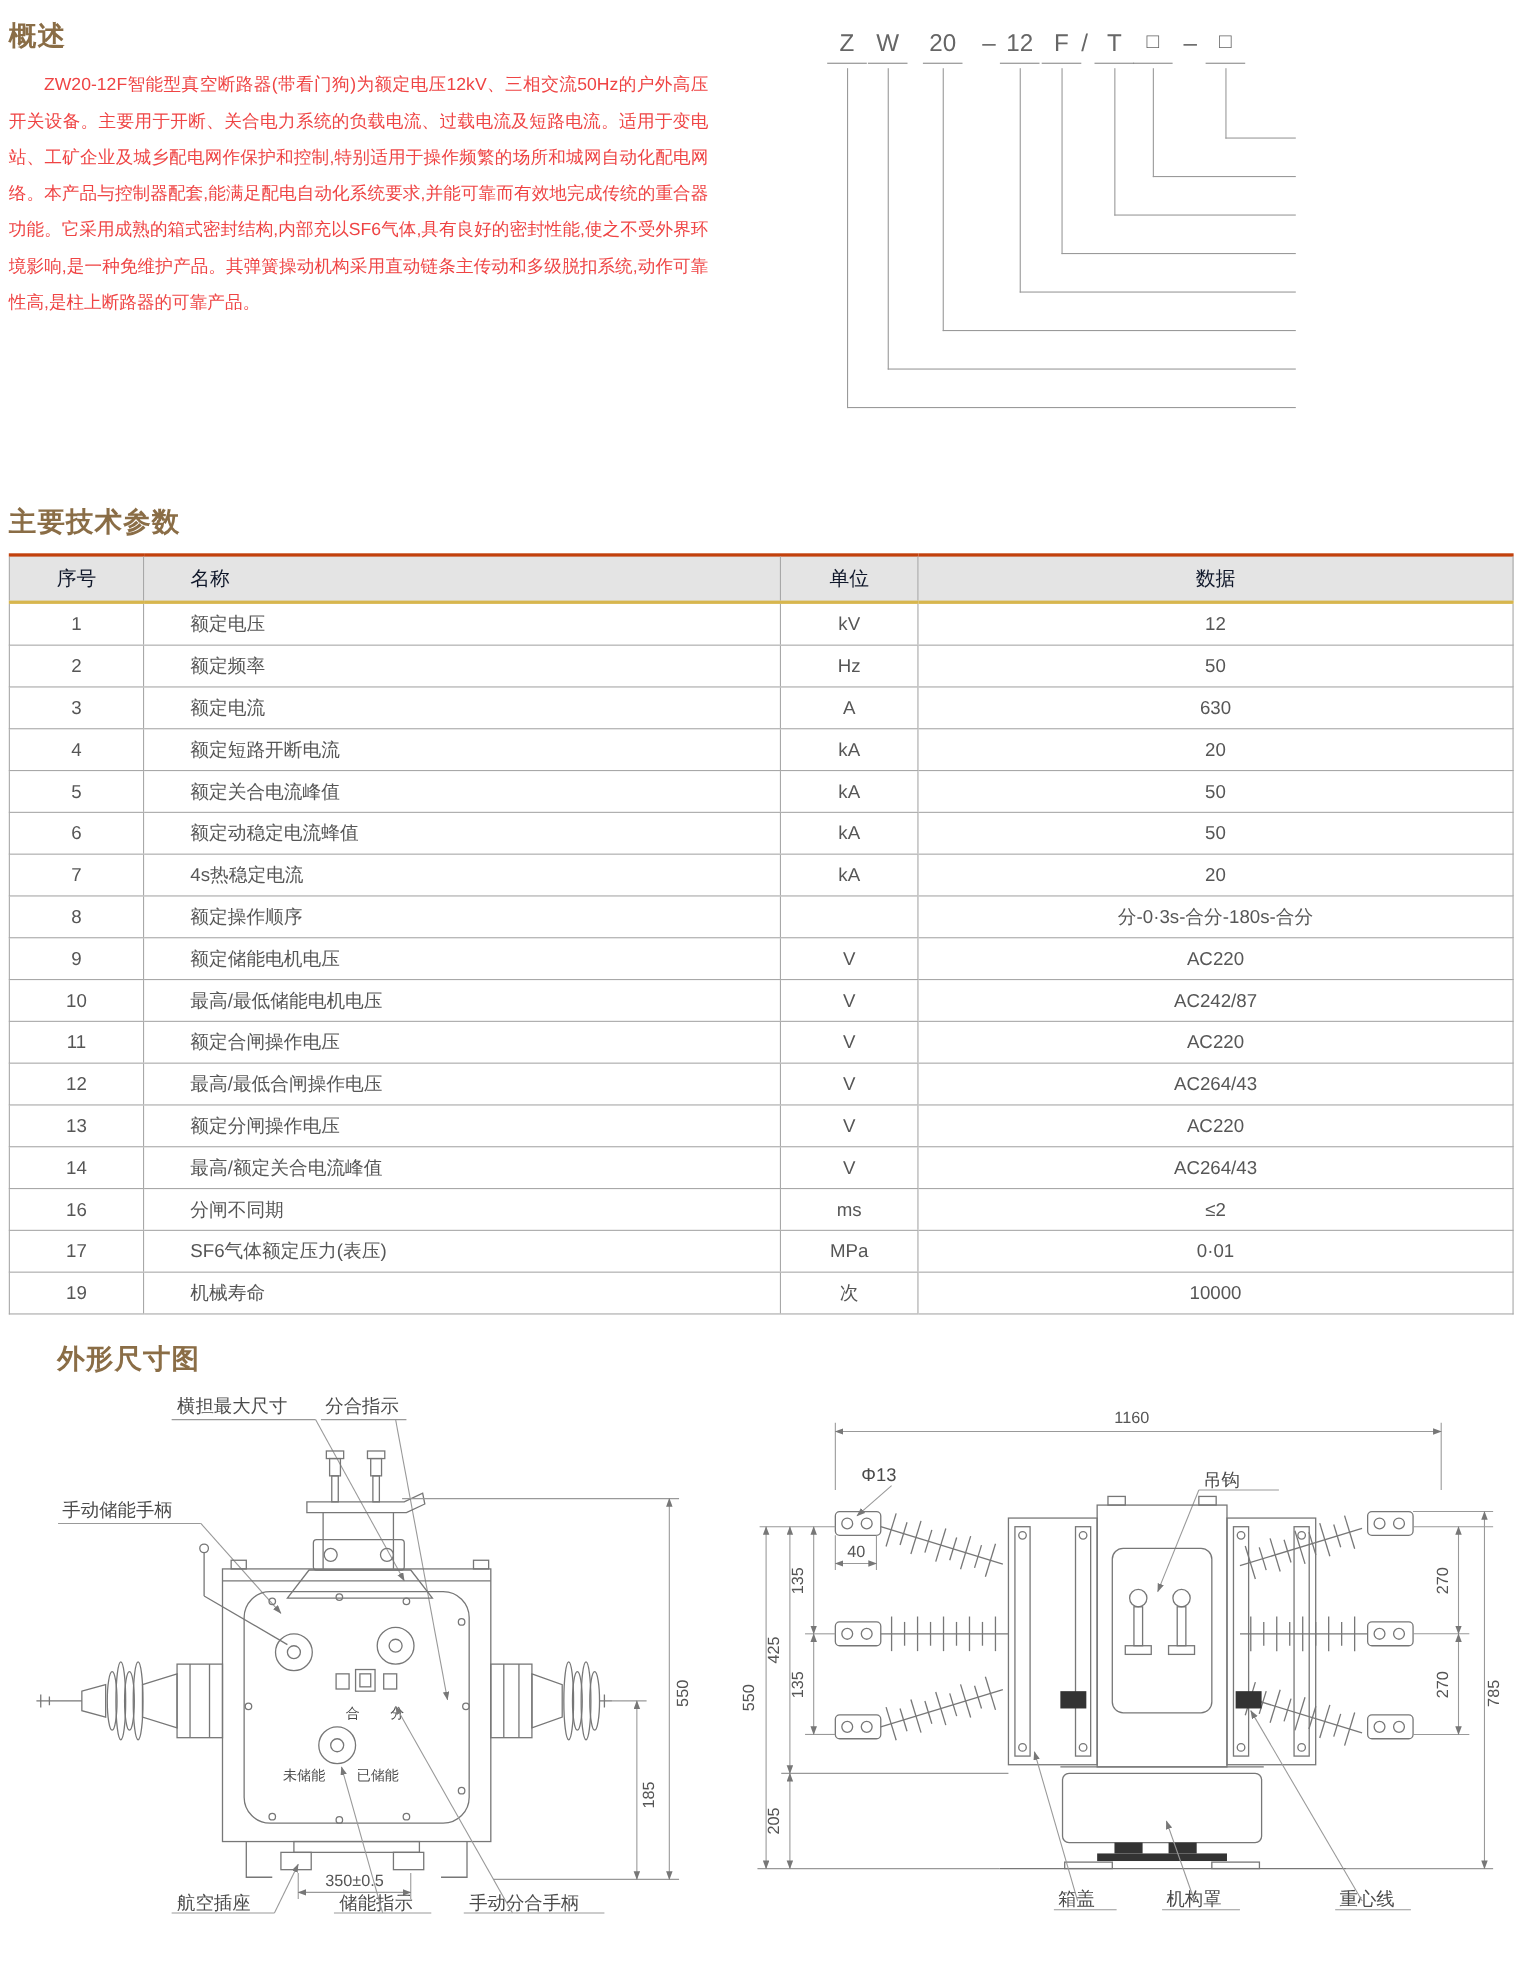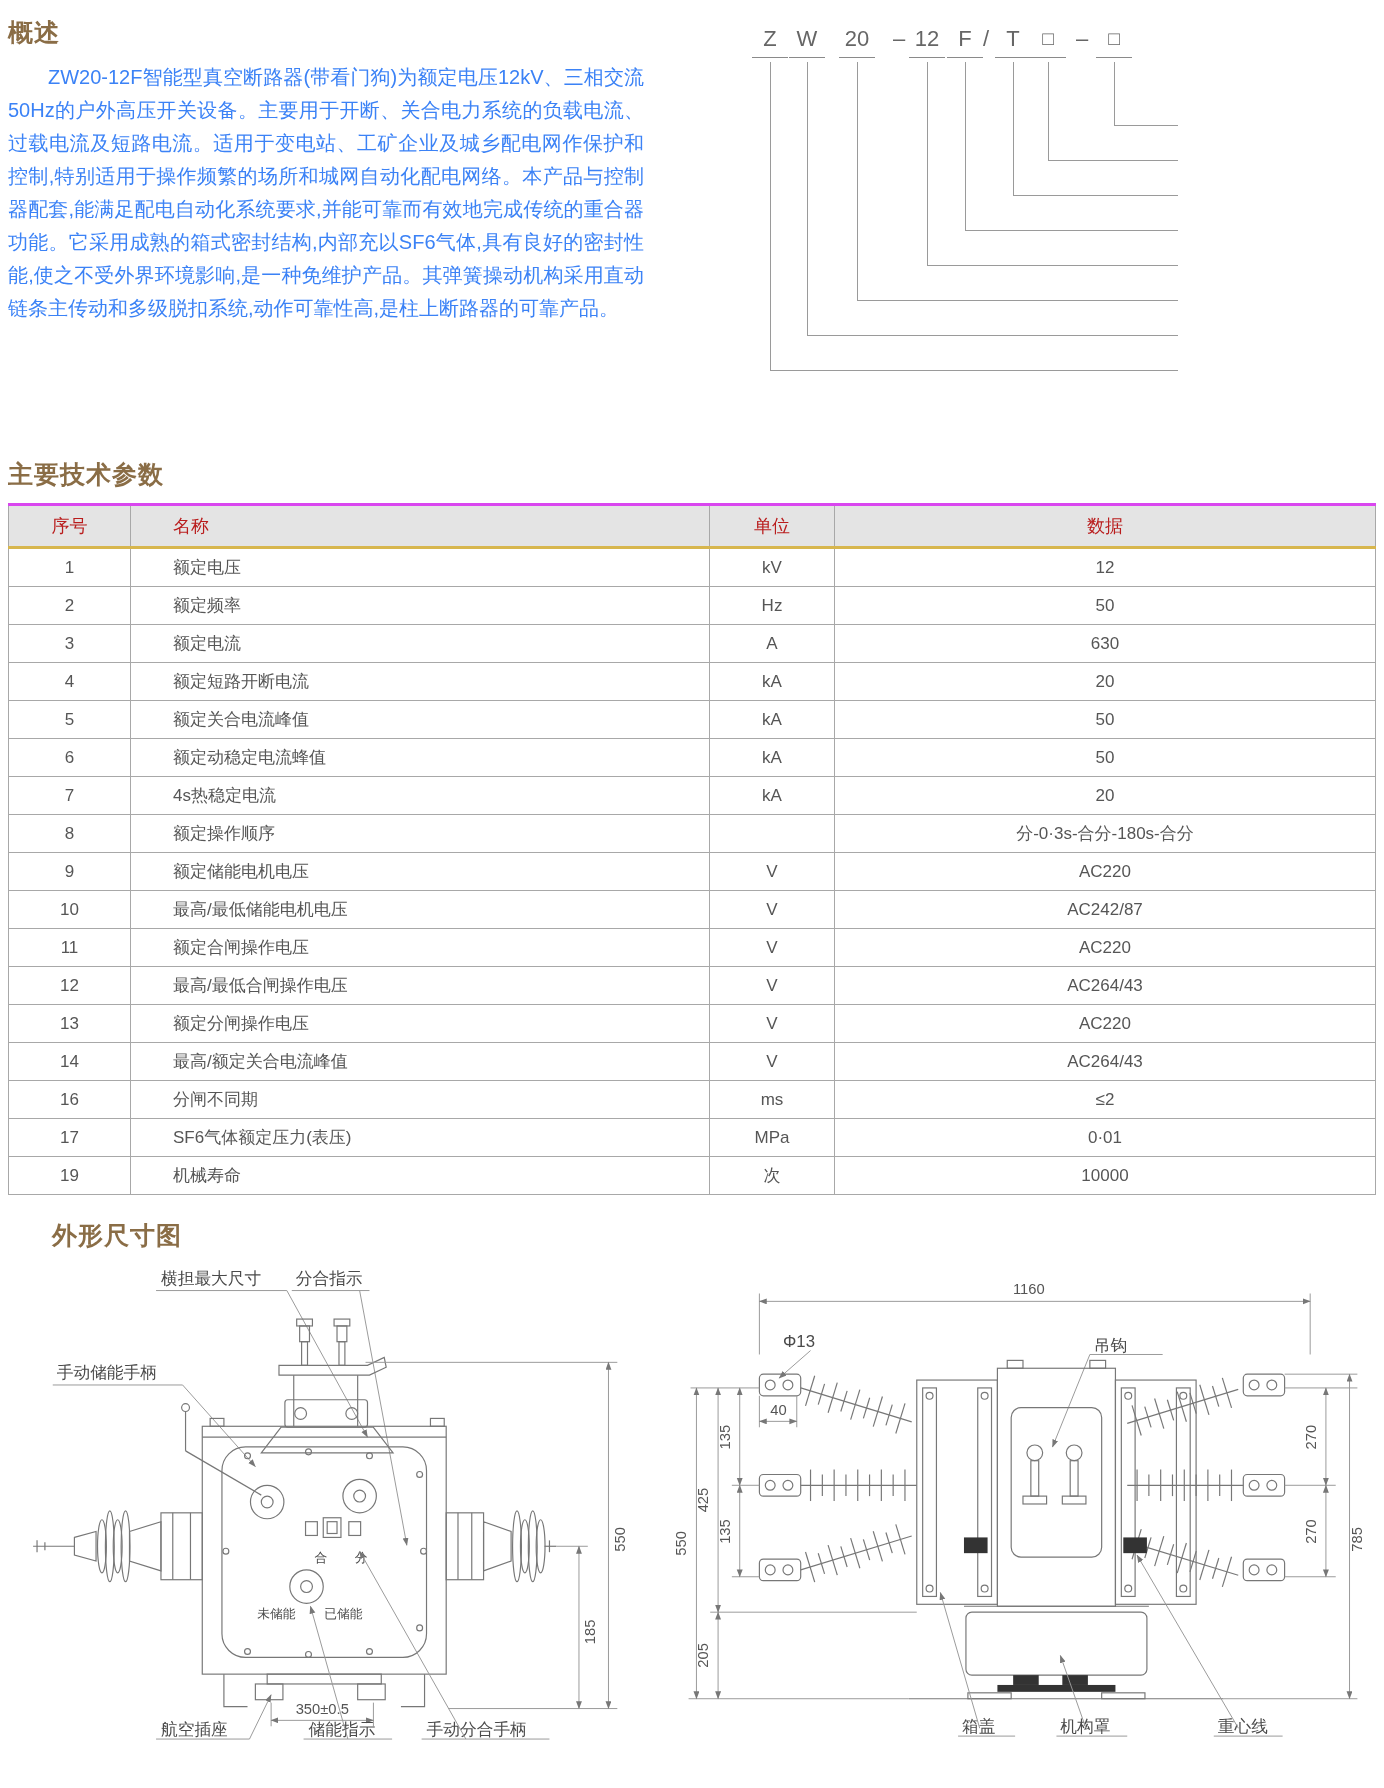--- a/index.html
+++ b/index.html
@@ -11,37 +11,37 @@
   }
   .top-row{display:flex;height:442px;justify-content:space-between;}
   .col-left{width:692px;box-sizing:border-box;padding-right:40px;}
   .col-right{width:692px;position:relative;box-sizing:border-box;}
   .section-title{
     font-size:25px;font-weight:bold;color:#8a6d46;
     margin:4px 0 12px 0;letter-spacing:1px;
   }
   .col-right .section-title{margin-left:64px;}
   .overview-body{
-    font-size:20px;line-height:33px;text-align:justify;
-    text-indent:2em;color:#3b82f6;margin:0;
+    font-size:16px;line-height:33px;text-align:justify;
+    text-indent:2em;color:#ef4444;margin:0;
   }
   
   .model-diagram{position:relative;width:692px;height:372px;}
   .cp{position:absolute;top:14px;width:36px;text-align:center;
       font-size:22px;color:#666;line-height:26px;}
   .cpu{border-bottom:1px solid #8a8a8a;padding-bottom:5px;}
   .cp-box{font-size:19px;}
   .conn{position:absolute;border-left:1px solid #9a9a9a;border-bottom:1px solid #9a9a9a;}
   .model-labels{position:absolute;left:503px;top:96px;width:188px;}
   .model-label{height:35px;line-height:35px;font-size:18px;color:#555;white-space:nowrap;}
   
   table.params{width:100%;border-collapse:collapse;table-layout:fixed;margin-top:2px;}
   table.params th{
-    background:#e4e4e4;color:#b91c1c;font-weight:normal;font-size:18px;
-    border-top:3px solid #d946ef;border-bottom:3px solid #d7b64e;
+    background:#e4e4e4;color:#0f172a;font-weight:normal;font-size:18px;
+    border-top:3px solid #c2410c;border-bottom:3px solid #d7b64e;
     padding:8px 4px;height:24px;
   }
   table.params td{
     font-size:17px;color:#565656;padding:7px 6px;height:22px;
     border-bottom:1px solid #a8a8a8;text-align:center;
   }
   table.params td,table.params th{border-left:1px solid #a8a8a8;}
   table.params tr td:last-child,table.params tr th:last-child{border-right:1px solid #a8a8a8;}
   table.params .c-no{width:113px;}
   table.params .c-name{width:532px;text-align:left;padding-left:42px;}

